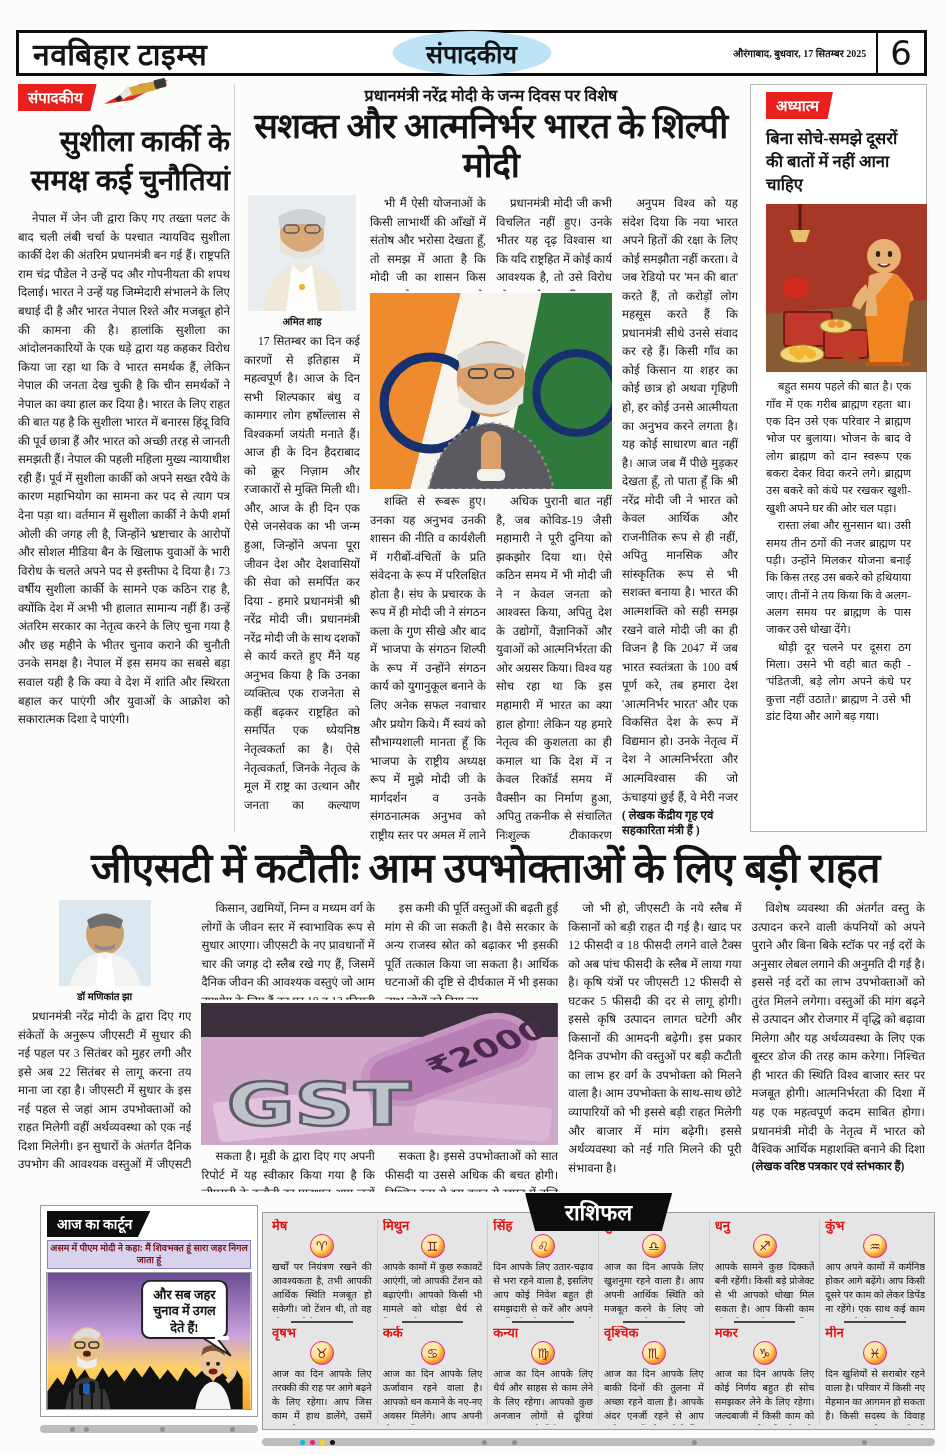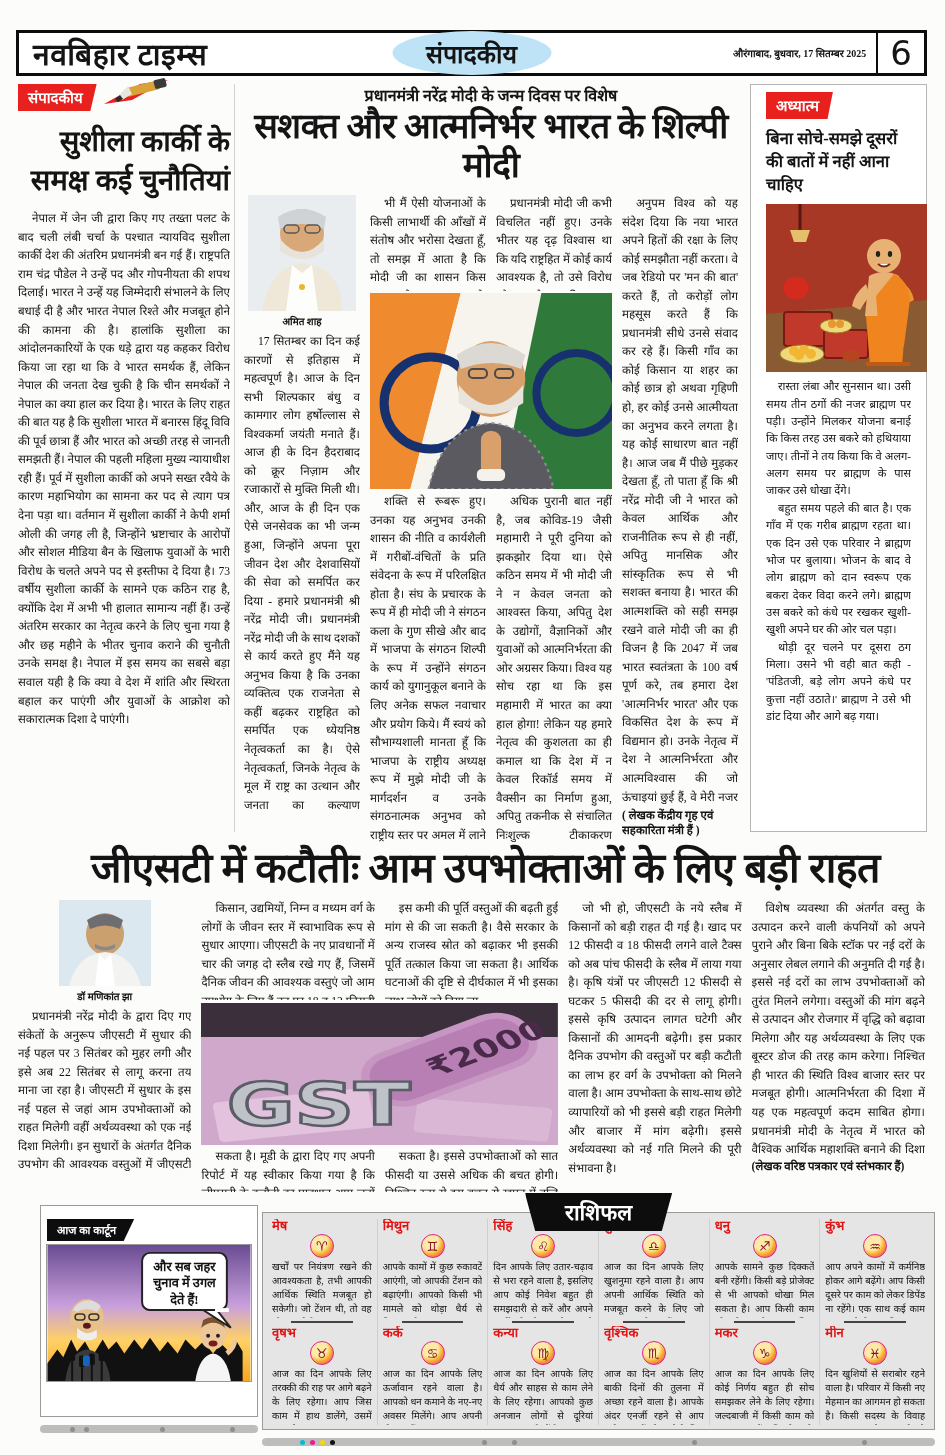--- a/index.html
+++ b/index.html
@@ -62,21 +62,21 @@
   .gst-c3t { grid-column:3; grid-row:1; } .gst-img { grid-column:2/4; grid-row:2; padding:3px 0; }
   .gst-c2b { grid-column:2; grid-row:3; } .gst-c3b { grid-column:3; grid-row:3; }
   .gst-c4 { grid-column:4; grid-row:1/4; } .gst-c5 { grid-column:5; grid-row:1/4; }
   .gst-author-photo { display:block; margin:0 auto; }
 
   
   .cartoon-box { position:absolute; left:40px; top:1205px; width:218px; height:212px;
     border:1px solid #9a9a9a; background:#fff; }
   .black-tab { display:inline-block; background:#0d0d0d; color:#fff; font-weight:bold;
     padding:3px 18px 4px 10px; clip-path:polygon(0 0,100% 0,88% 100%,0 100%); }
-  .cartoon-tab { font-size:11px; margin:13px 0 3px 6px; }
+  .cartoon-tab { font-size:14px; margin:5px 0 3px 6px; }
   .cartoon-caption { margin:0 6px 3px; background:#d9d2ec; border:1px solid #8d82b5; color:#7a1420;
     font-weight:bold; font-size:9.3px; text-align:center; padding:2px 1px; line-height:1.25; }
   .regbar { position:absolute; height:8px; background:#bdbdbd; border-radius:4px; }
   .regbar .dot { position:absolute; top:1.5px; width:5px; height:5px; border-radius:50%; }
 
   .horo-box { position:absolute; left:262px; top:1212px; width:673px; height:218px;
     border:1px solid #9a9a9a; background:#e5e5e5; }
   .horo-tab { position:absolute; left:50%; transform:translateX(-50%); top:-20px;
     background:#0d0d0d; color:#fff; font-weight:bold; font-size:22px; padding:3px 40px 5px;
     clip-path:polygon(0 0,100% 0,93% 100%,7% 100%); }
@@ -215,22 +215,22 @@
       <path d="M112 60 q6 5 12 0" stroke="#7a2a12" stroke-width="2" fill="#fff"></path>
       <path d="M103 72 q15 -8 30 0 l4 40 q-19 8 -38 0 Z" fill="#e8b275"></path>
       <path d="M100 80 q-12 10 -14 22 l8 4 q6 -10 10 -14" fill="#e8b275"></path>
       <path d="M134 76 q12 8 14 20 l-8 4 q-6 -8 -10 -12" fill="#e8962f"></path>
       <path d="M128 70 q14 6 16 26 l-6 46 h-24 l-4 -50 Z" fill="#f0841e"></path>
       <path d="M100 112 h40 l-4 50 h-32 Z" fill="#f0841e"></path>
       <path d="M100 160 h44" stroke="#c05a10" stroke-width="4"></path>
     </svg>
     <div class="spirit-scroll">
       <div class="spirit-body" style="margin-top:6px">
+        <p>बहुत समय पहले की बात है। एक गाँव में एक गरीब ब्राह्मण रहता था। एक दिन उसे एक परिवार ने ब्राह्मण भोज पर बुलाया। भोजन के बाद वे लोग ब्राह्मण को दान स्वरूप एक बकरा देकर विदा करने लगे। ब्राह्मण उस बकरे को कंधे पर रखकर खुशी-खुशी अपने घर की ओर चल पड़ा।</p>
         <p>रास्ता लंबा और सुनसान था। उसी समय तीन ठगों की नजर ब्राह्मण पर पड़ी। उन्होंने मिलकर योजना बनाई कि किस तरह उस बकरे को हथियाया जाए। तीनों ने तय किया कि वे अलग-अलग समय पर ब्राह्मण के पास जाकर उसे धोखा देंगे।</p>
-        <p>बहुत समय पहले की बात है। एक गाँव में एक गरीब ब्राह्मण रहता था। एक दिन उसे एक परिवार ने ब्राह्मण भोज पर बुलाया। भोजन के बाद वे लोग ब्राह्मण को दान स्वरूप एक बकरा देकर विदा करने लगे। ब्राह्मण उस बकरे को कंधे पर रखकर खुशी-खुशी अपने घर की ओर चल पड़ा।</p>
         <p>थोड़ी दूर चलने पर दूसरा ठग मिला। उसने भी वही बात कही - 'पंडितजी, बड़े लोग अपने कंधे पर कुत्ता नहीं उठाते।' ब्राह्मण ने उसे भी डांट दिया और आगे बढ़ गया।</p>
 
       </div>
 
     </div>
   </aside>
 
   <h1 class="gst-headline">जीएसटी में कटौतीः आम उपभोक्ताओं के लिए बड़ी राहत</h1>
   <section class="gst-grid">
     <div class="gst-c1">
@@ -278,20 +278,21 @@
     <div class="gst-c5">
       <div class="body-txt" style="height:258px">
         <p>विशेष व्यवस्था की अंतर्गत वस्तु के उत्पादन करने वाली कंपनियों को अपने पुराने और बिना बिके स्टॉक पर नई दरों के अनुसार लेबल लगाने की अनुमति दी गई है। इससे नई दरों का लाभ उपभोक्ताओं को तुरंत मिलने लगेगा। वस्तुओं की मांग बढ़ने से उत्पादन और रोजगार में वृद्धि को बढ़ावा मिलेगा और यह अर्थव्यवस्था के लिए एक बूस्टर डोज की तरह काम करेगा। निश्चित ही भारत की स्थिति विश्व बाजार स्तर पर मजबूत होगी। आत्मनिर्भरता की दिशा में यह एक महत्वपूर्ण कदम साबित होगा। प्रधानमंत्री मोदी के नेतृत्व में भारत को वैश्विक आर्थिक महाशक्ति बनाने की दिशा में यह मील का पत्थर साबित होगा ऐसी पूरी संभावना है।</p>
       </div>
       <div class="credit">(लेखक वरिष्ठ पत्रकार एवं स्तंभकार हैं)</div>
     </div>
   </section>
 
   <section class="cartoon-box">
     <div class="black-tab cartoon-tab">आज का कार्टून</div>
+    <div class="cartoon-caption">असम में पीएम मोदी ने कहा: मैं शिवभक्त हूं सारा जहर निगल जाता हूं</div>
     <svg width="206" height="138" viewBox="0 0 206 138" style="display:block;margin:0 auto;border:1px solid #999">
       <defs>
         <linearGradient id="sky" x1="0" y1="0" x2="0" y2="1">
           <stop offset="0" stop-color="#6a4c93"></stop>
             <stop offset="0.45" stop-color="#c9a0dc"></stop>
           <stop offset="0.7" stop-color="#ffd166"></stop>
             <stop offset="1" stop-color="#f5a623"></stop>
         </linearGradient>
       </defs>
       <rect width="206" height="138" fill="url(#sky)"></rect>

